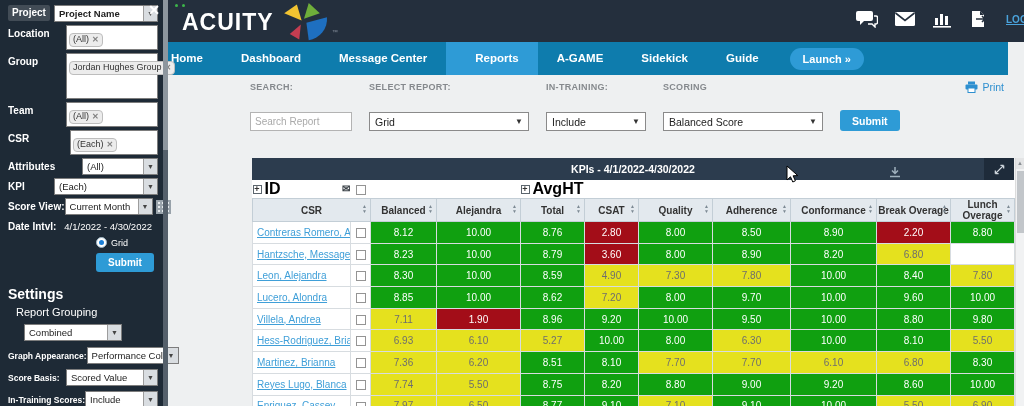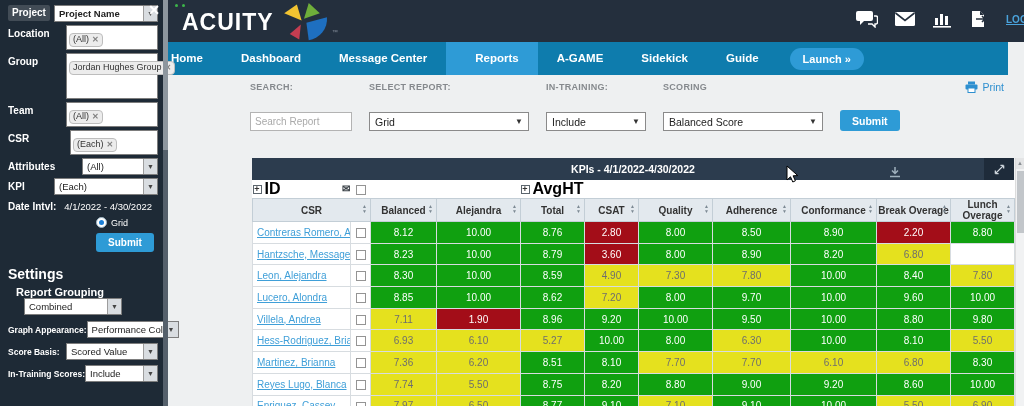--- a/index.html
+++ b/index.html
@@ -28,21 +28,21 @@
   .score-wrap { display:flex; align-items:center; gap:3px; margin-left:auto; }
   .cal-icon { width:15px; height:14px; background:#e7ebee; border:1px solid #98a2aa; display:grid; grid-template-columns:1fr 1fr 1fr; grid-template-rows:4px 1fr 1fr; }
   .cal-icon i { border:0.5px solid #9aa4ac; }
   .date-val { font-size:9.5px; color:#fff; margin-left:auto; padding-top:3px; padding-right:6px; }
   .radio-row { display:flex; align-items:center; gap:4px; margin:5px 0 4px 88px; }
   .radio { width:11px; height:11px; border-radius:50%; background:#fff; border:1px solid #9fb6c6; position:relative; flex:none; }
   .radio::after { content:''; position:absolute; left:2px; top:2px; right:2px; bottom:2px; border-radius:50%; background:#1c7fd6; }
   .radio-label { font-size:9px; color:#fff; }
   .sb-submit { display:inline-block; margin-left:88px; background:#2e9bd6; color:#fff; font-size:10px; font-weight:bold; border:none; border-radius:3px; padding:4px 12px; cursor:pointer; }
   .settings-title { font-size:14px; font-weight:bold; margin:14px 0 4px 0; }
-  .grouping-label { font-size:11px; font-weight:bold; margin:0 0 0 8px; }
+  .grouping-label { font-size:11px; font-weight:normal; margin:0 0 6px 8px; }
   .grouping-sel { margin:0 0 6px 16px; width:98px; }
   .set-row { display:flex; align-items:center; margin-bottom:5px; }
   .set-label { font-size:8.5px; font-weight:bold; white-space:nowrap; }
   .set-row .sb-select { width:92px; margin-left:auto; }
 
   
   .header { position:absolute; left:168px; top:0; width:856px; height:42px; background:#242f3d; overflow:hidden; }
   .dots { position:absolute; left:7px; top:4px; display:flex; gap:4px; }
   .dots i { width:3px; height:3px; border-radius:50%; background:#3cb54a; }
   .logo { position:absolute; left:14px; top:3px; display:flex; align-items:center; }
@@ -152,20 +152,40 @@
     </div>
 
     <div class="sb-row">
       <span class="sb-label">KPI</span>
       <div class="sb-ctrl sb-select w104">
         <span class="val">(Each)</span>
         <span class="caret-box">▼</span>
       </div>
     </div>
 
+    <div class="sb-row">
+      <span class="sb-label">Score View:</span>
+      <div class="score-wrap">
+        <div class="sb-select w88">
+          <span class="val">Current Month</span>
+          <span class="caret-box">▼</span>
+        </div>
+        <span class="cal-icon">
+            <i></i>
+            <i></i>
+            <i></i>
+            <i></i>
+            <i></i>
+            <i></i>
+            <i></i>
+            <i></i>
+            <i></i>
+          </span>
+      </div>
+    </div>
 
     <div class="sb-row">
       <span class="sb-label">Date Intvl:</span>
       <span class="date-val">4/1/2022 - 4/30/2022</span>
     </div>
 
     <div class="radio-row">
       <span class="radio"></span>
       <span class="radio-label">Grid</span>
     </div>

